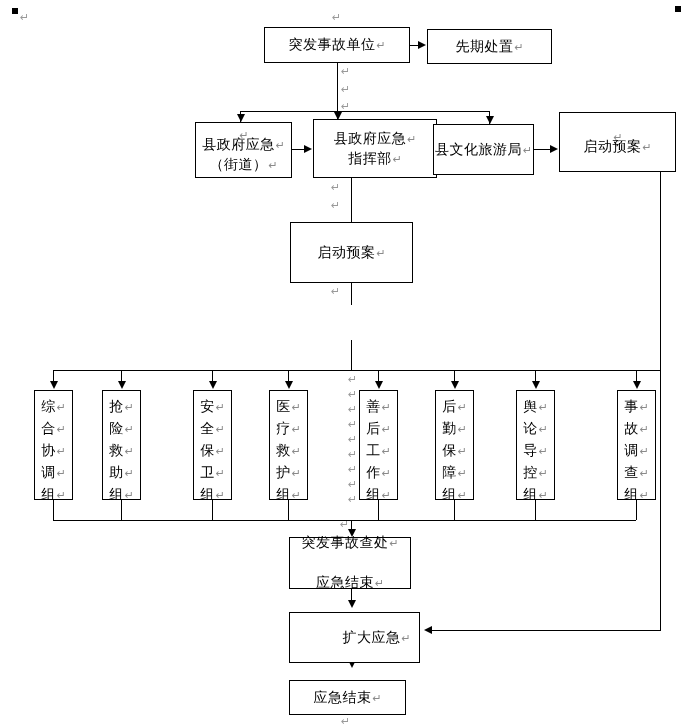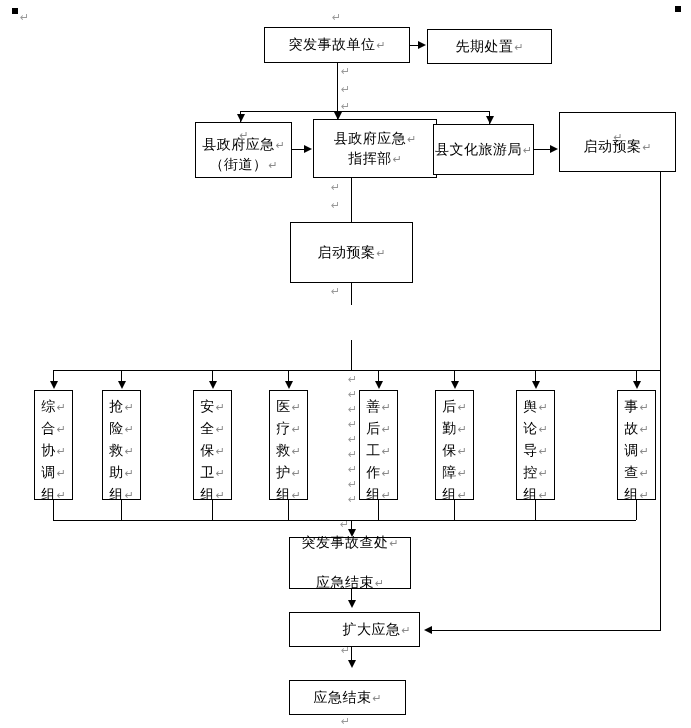--- a/index.html
+++ b/index.html
@@ -298,21 +298,21 @@
   <div class="mark" style="left:340px; top:519px;">↵</div>
 
   <div class="box" style="left:289px; top:537px; width:122px; height:52px;gap:20px;">
     <span class="line"><span>突发事故查处</span><span class="pil">↵</span></span>
     <span class="line"><span>应急结束</span><span class="pil">↵</span></span>
   </div>
 
   <div class="vline" style="left:351px; top:587px; height:18px;"></div>
   <div class="arrow-down" style="left:348px; top:600px;"></div>
 
-  <div class="box" style="left:289px; top:612px; width:131px; height:35px;padding-left:44px;">
+  <div class="box" style="left:289px; top:612px; width:131px; height:51px;padding-left:44px;">
     <span class="line"><span>扩大应急</span><span class="pil">↵</span></span>
   </div>
 
   <div class="vline" style="left:660px; top:172px; height:458px;"></div>
   <div class="hline" style="left:432px; top:630px; width:229px;"></div>
   <div class="arrow-left" style="left:424px; top:626px;"></div>
 
   <div class="hline" style="left:636px; top:370px; width:25px;"></div>
 
   <div class="vline" style="left:351px; top:647px; height:18px;"></div>

